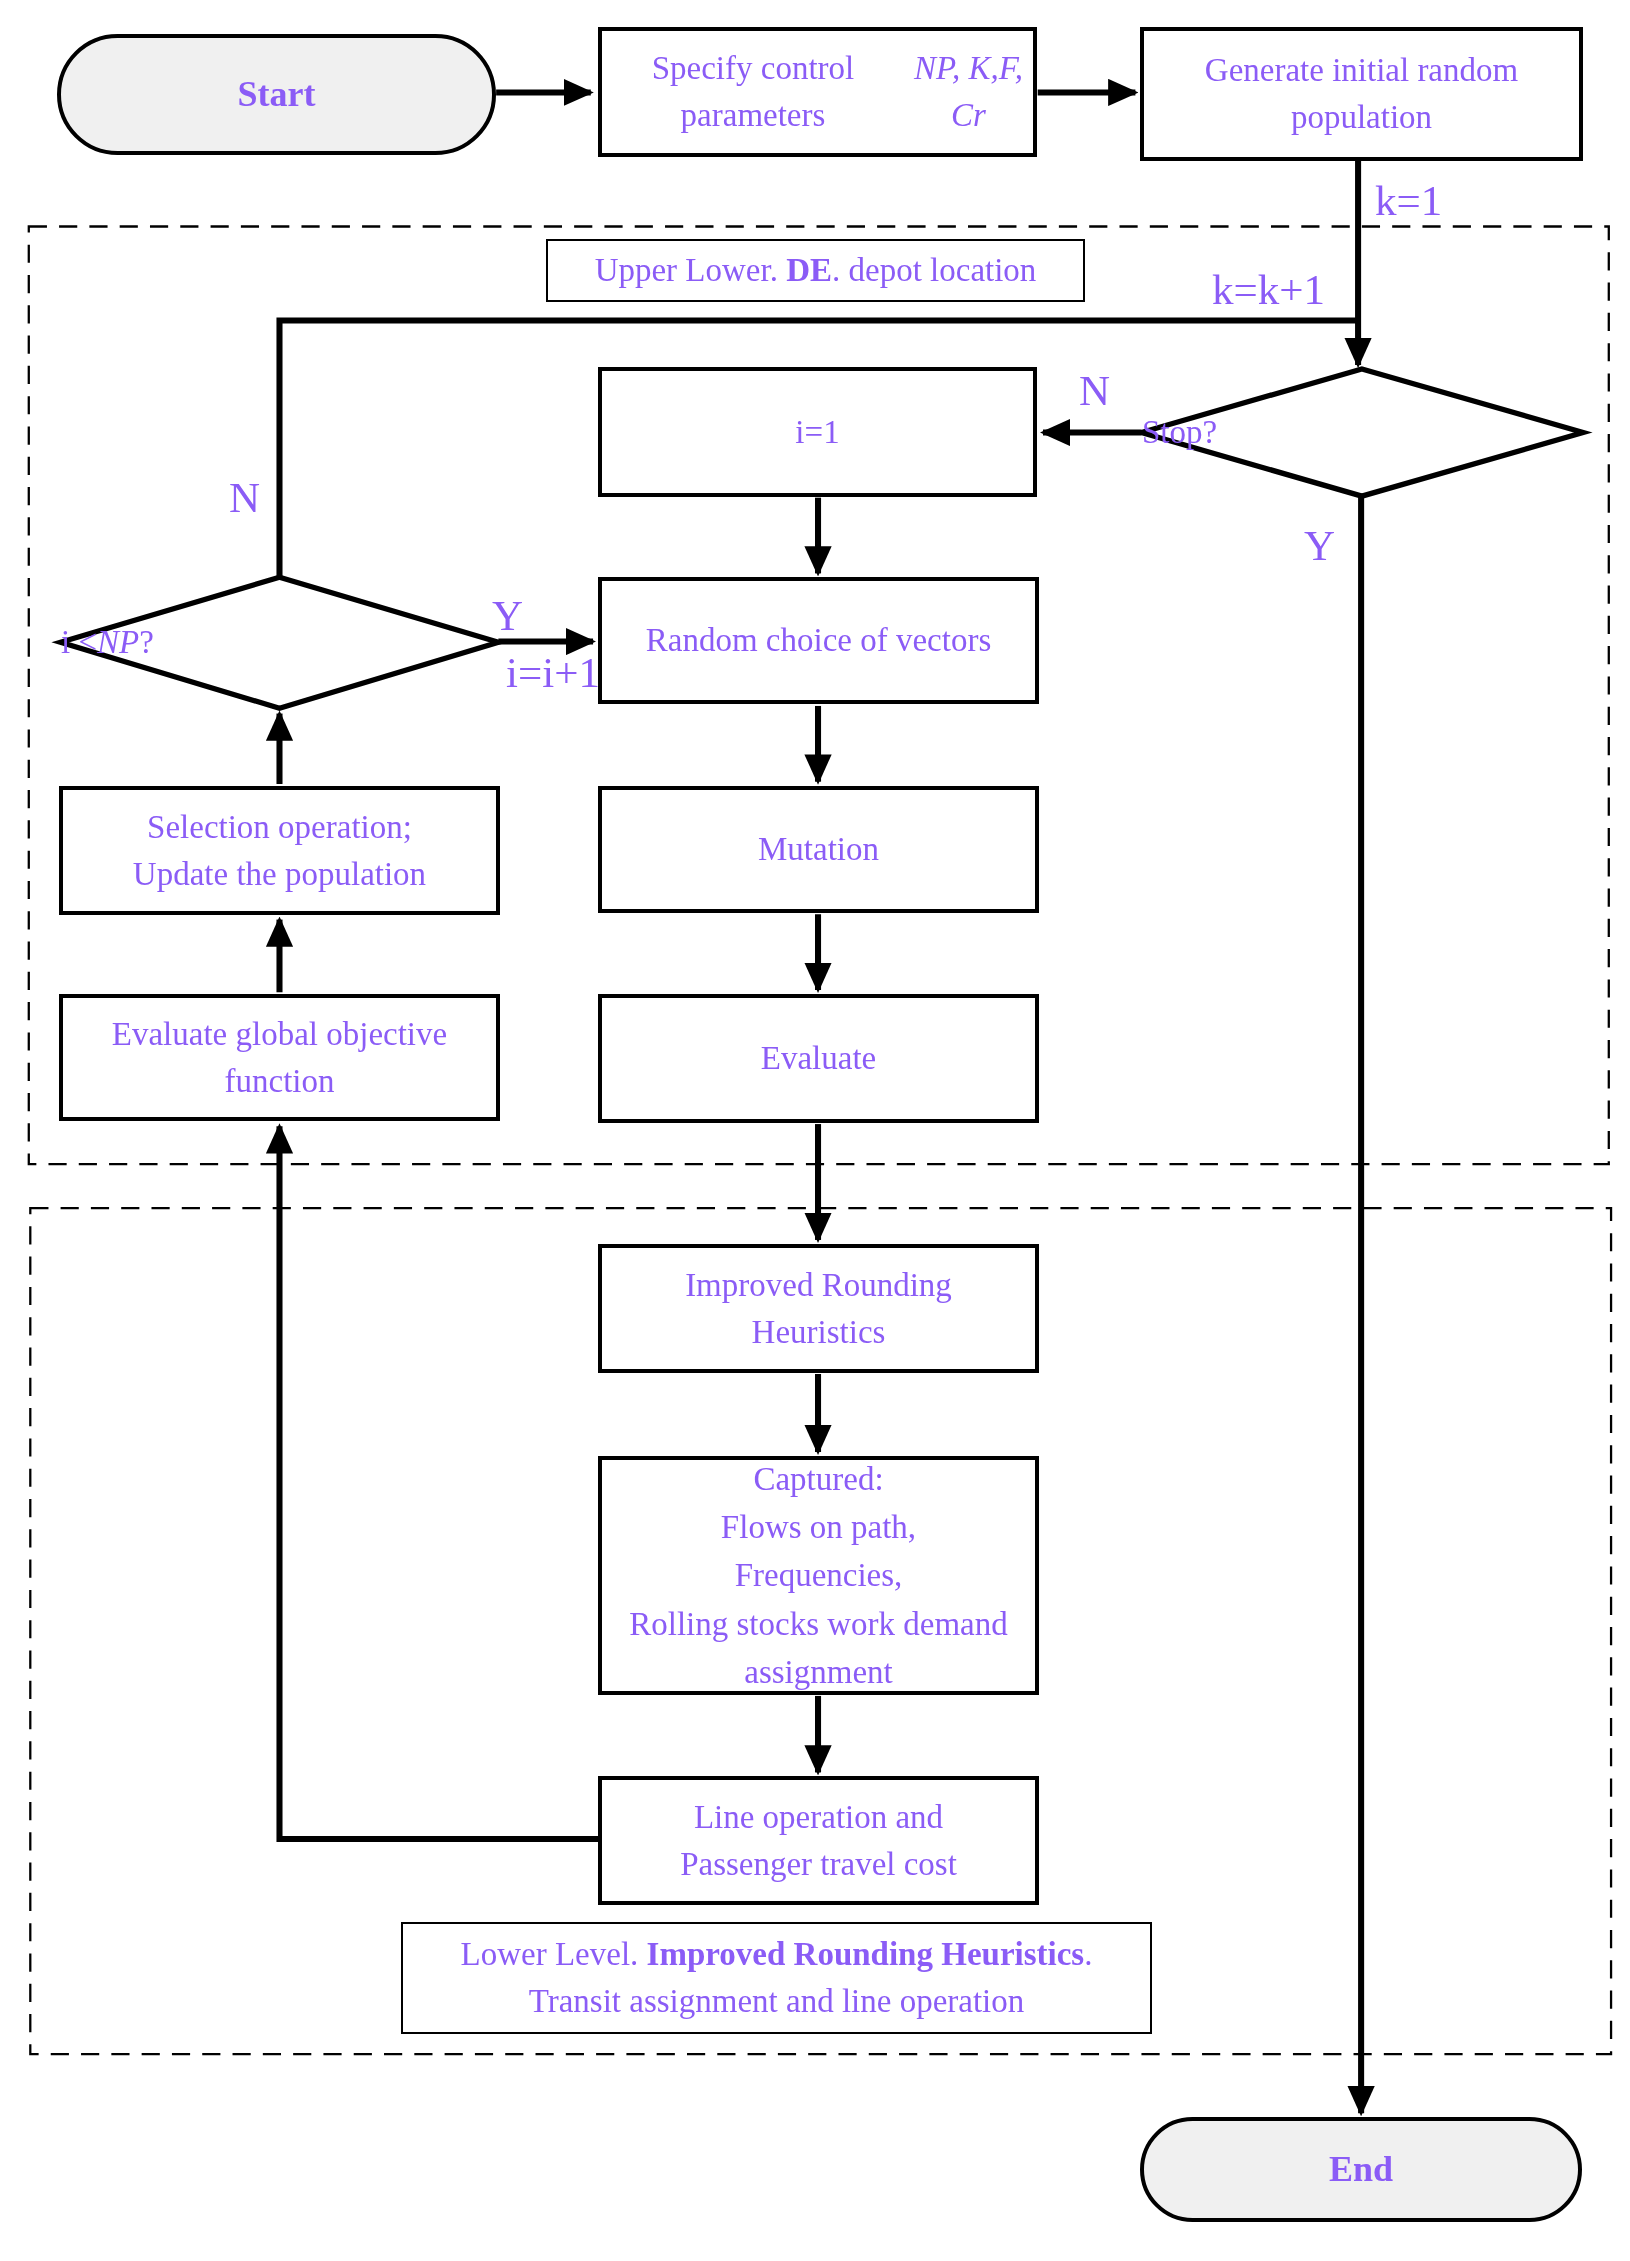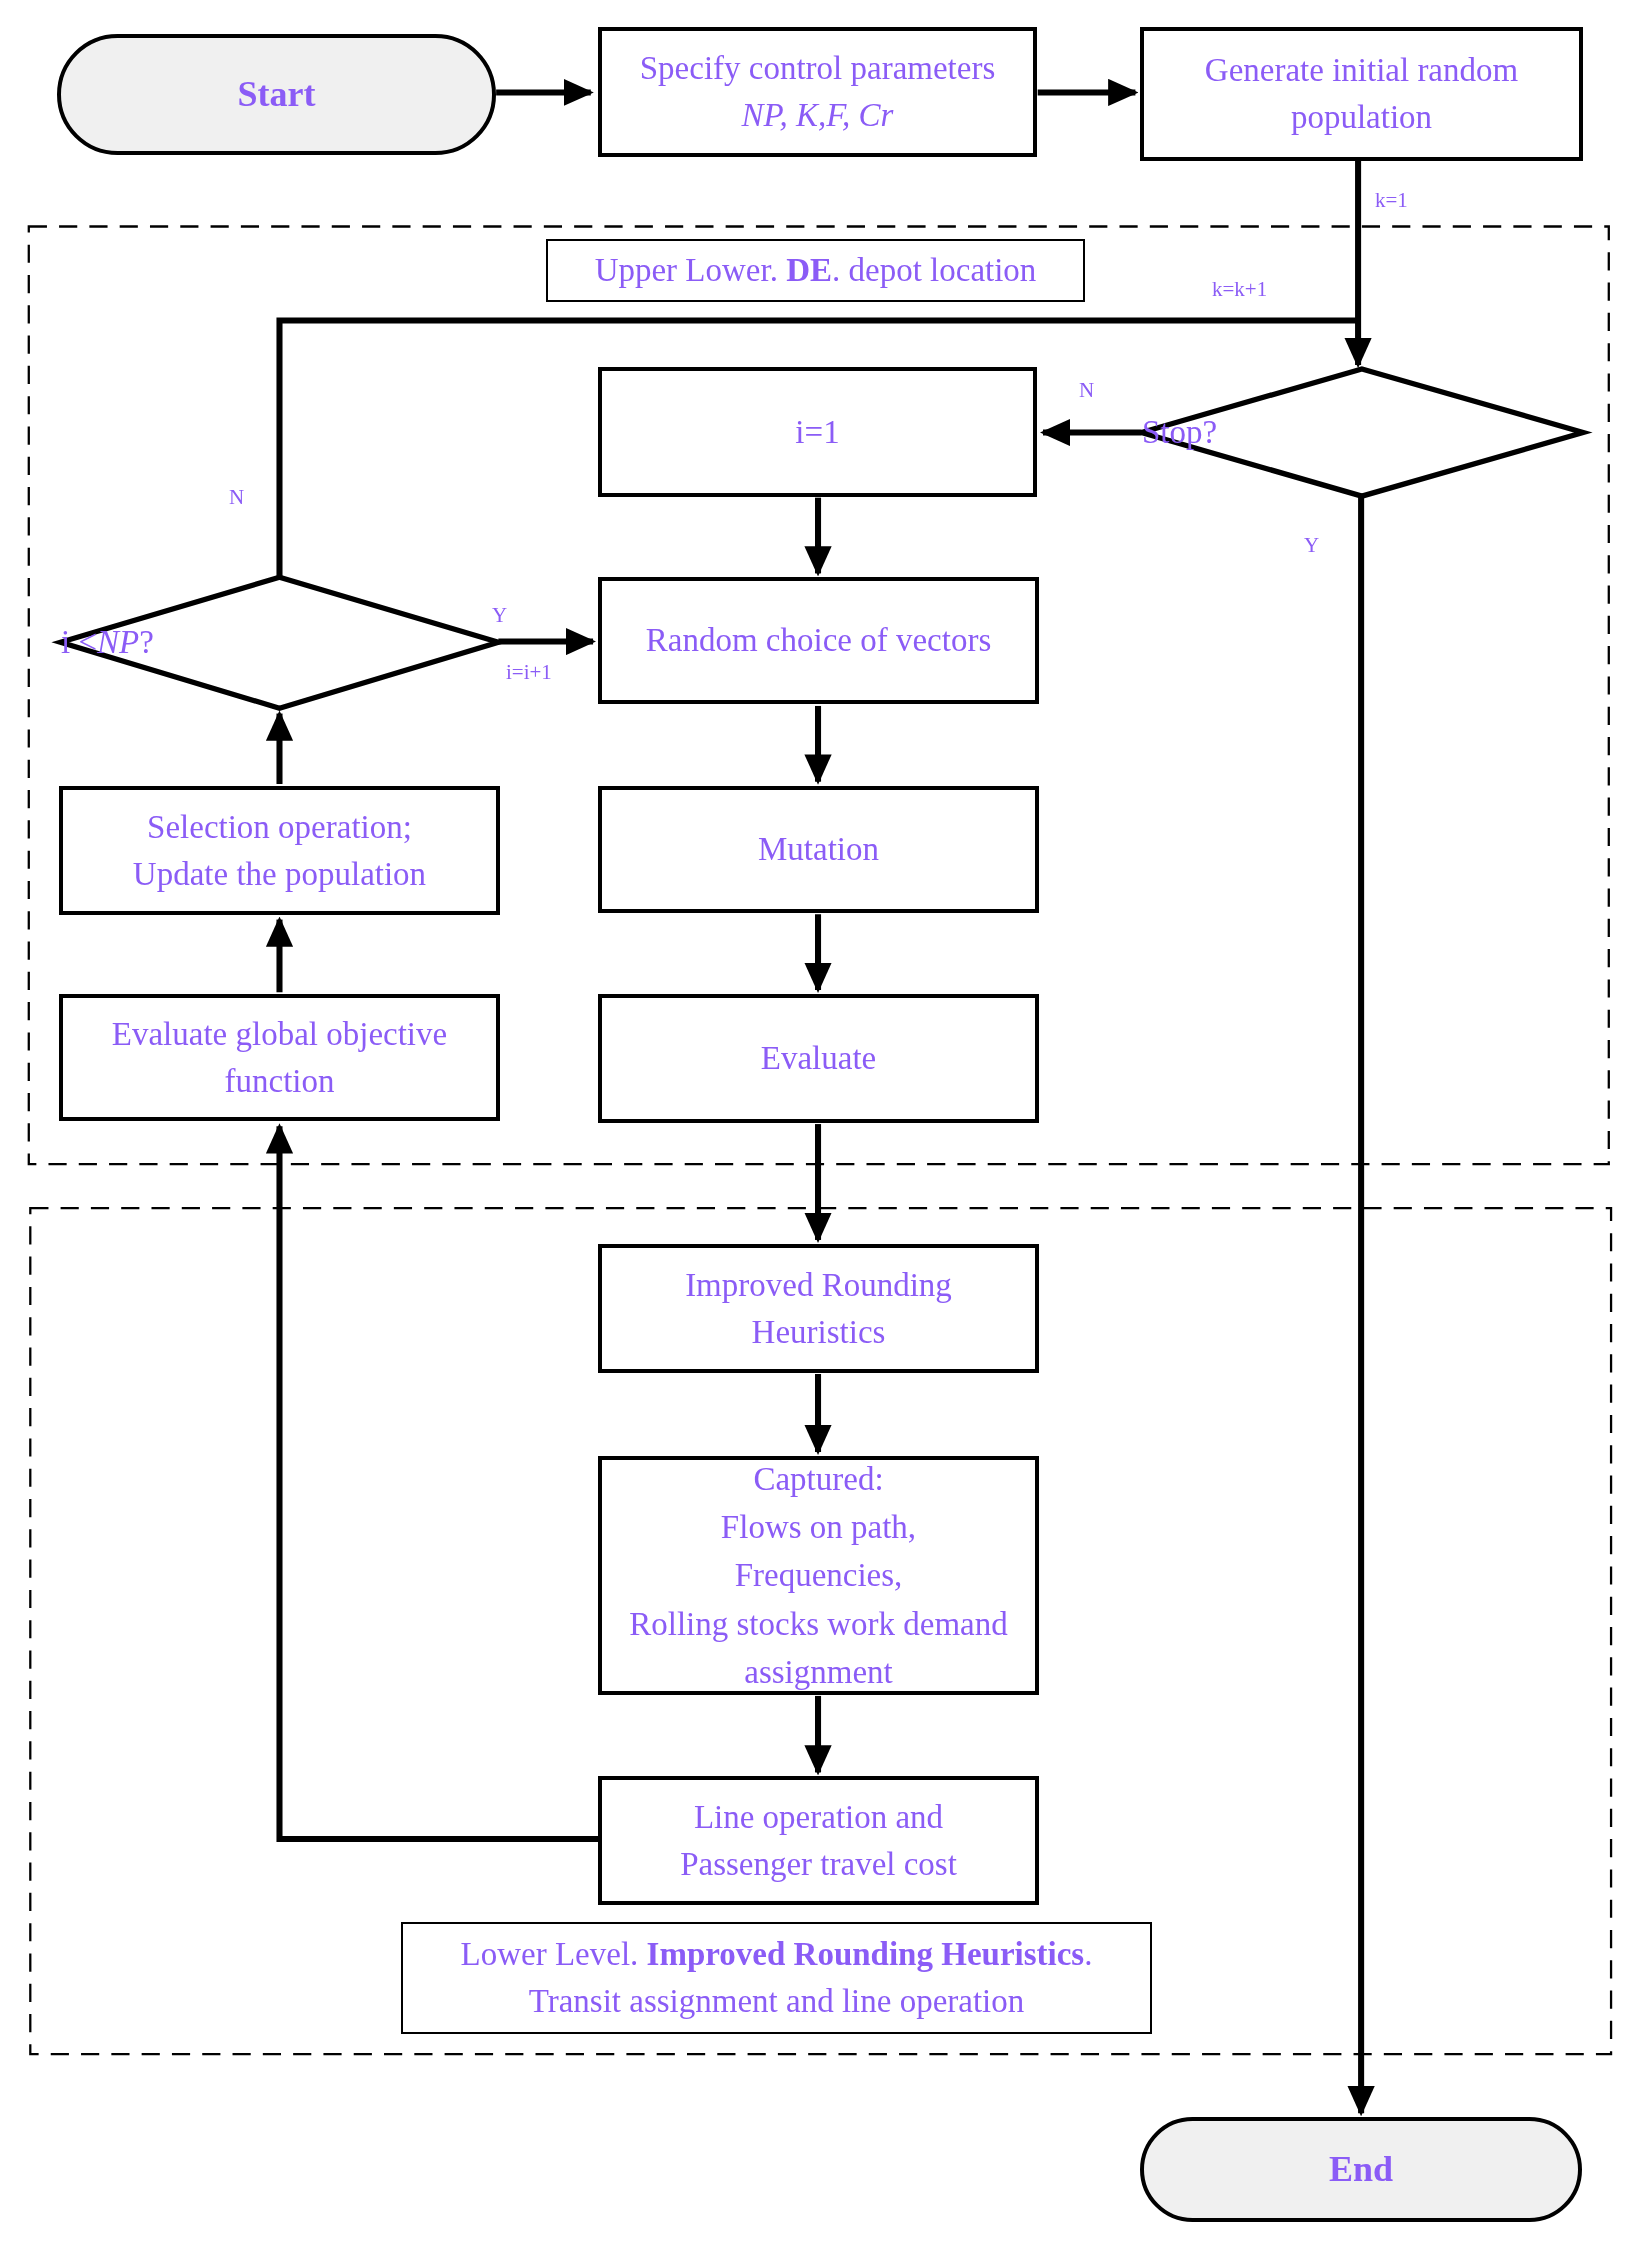--- a/index.html
+++ b/index.html
@@ -28,21 +28,21 @@
     border-radius:67px;
     font-weight:bold;
     font-size:36px;
   }
   .thin{border-width:2.3px;}
   .diamond-text{
     position:absolute;display:flex;align-items:center;justify-content:flex-start;
     text-align:center;font-size:33px;z-index:2;background:transparent;
   }
   .edge-label{
-    position:absolute;font-size:21px;z-index:2;white-space:nowrap;margin-top:12px;
+    position:absolute;font-size:43px;z-index:2;white-space:nowrap;
   }
   .it{font-style:italic;}
   .bd{font-weight:bold;}
   .captured-node{line-height:1.46;}
 </style>
 </head>
 <body>
 
 <div id="canvas">
 
@@ -77,21 +77,21 @@
     <line x1="1797" y1="657" x2="1797" y2="2790" stroke="#000" stroke-width="8" marker-end="url(#ah)"></line>
   </svg>
 
   <div class="node terminal" style="left:57px;top:34px;width:439px;height:121px;">
     <span>Start</span>
   </div>
   <div class="node terminal" style="left:1140px;top:2117px;width:442px;height:105px;">
     <span>End</span>
   </div>
 
-  <div class="node" style="left:598px;top:26.5px;width:439px;height:130px;flex-direction:column;">
+  <div class="node" style="left:598px;top:26.5px;width:439px;height:130px;flex-direction:row;">
     <span>Specify control parameters</span>
     <span class="it">NP, K,F, Cr</span>
   </div>
 
   <div class="node" style="left:1140px;top:26.5px;width:443px;height:134px;">
     <span>Generate initial random
 population</span>
   </div>
 
   <div class="node" style="left:598px;top:367px;width:439px;height:130px;">

